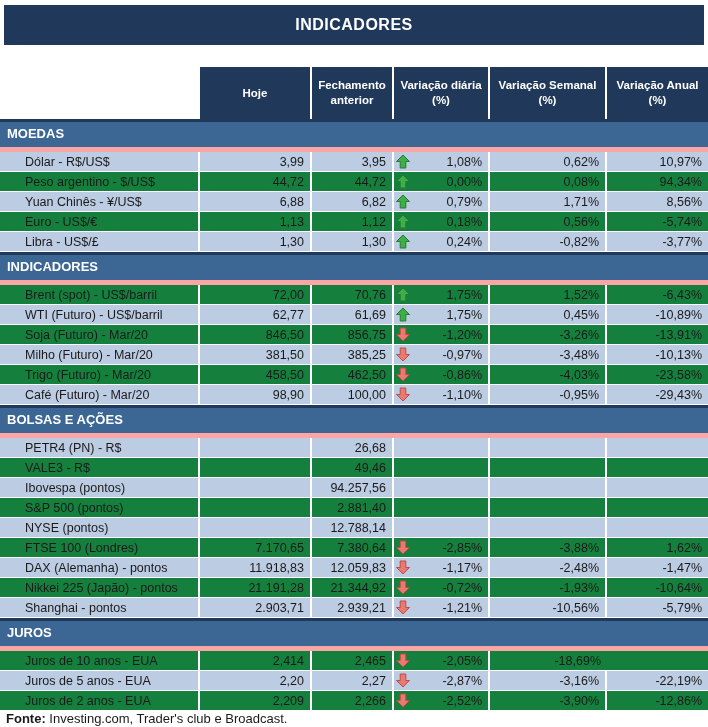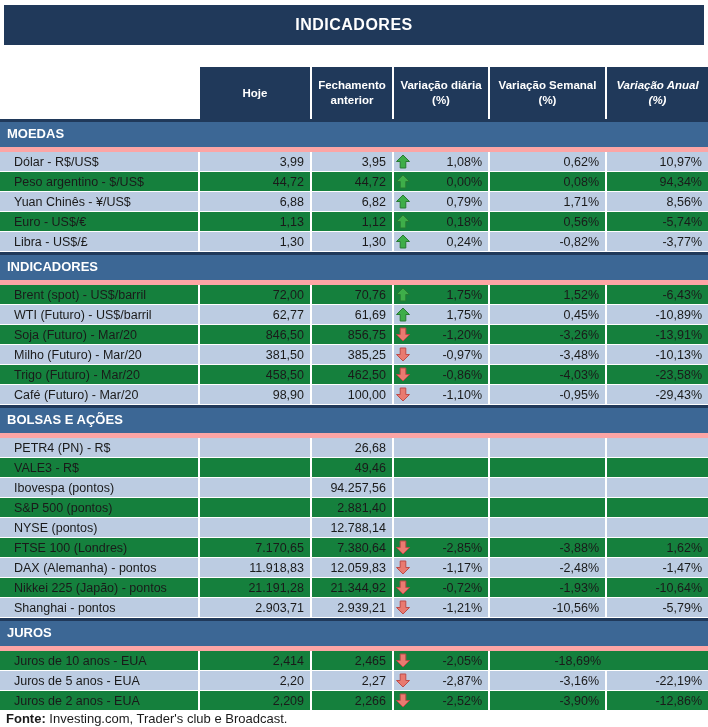--- a/index.html
+++ b/index.html
@@ -26,21 +26,21 @@
     height:52px;
   }
   .hspacer { background:#fff; }
   .hcell {
     background:#20395A; color:#fff;
     font-weight:bold; font-size:11.5px; line-height:1.3;
     display:flex; align-items:center; justify-content:center;
     text-align:center; padding:0 3px; box-sizing:border-box;
     border-right:2px solid #fff;
   }
-  .hcell:last-child { border-right:none;font-style:italic; }
+  .hcell:last-child { border-right:none; }
 
   
   .section-bar {
     border-top:3px solid #20395A;
     border-bottom:5px solid #fca5a5;
     background:#3C6795; color:#fff;
     height:25px; line-height:24px;
     font-weight:bold; font-size:13px;
     padding-left:7px; box-sizing:content-box;
   }
@@ -55,21 +55,21 @@
   .row.blue  { background:#BCCCE2; }
   .row.white { background:#15803d; }
   .cell {
     display:flex; align-items:center;
     box-sizing:border-box; padding:0 6px;
     border-right:2px solid #fff;
     white-space:nowrap; overflow:hidden;
   }
   .cell:last-child { border-right:none; }
   .cell.num { justify-content:flex-end; }
-  .cell.label { padding-left:14px; }
+  .cell.label { padding-left:25px; }
   .cell.diaria { justify-content:space-between; padding-left:2px; }
   .arrow-slot { display:flex; align-items:center; width:16px; height:16px; }
   .arrow-slot svg { display:block; }
 
   
   .footer { font-size:13px; }
   .fonte-line { padding-left:6px; }
   .fonte-line .b { font-weight:bold; }
   .extraido-line { padding-left:108px; margin-top:2px; }
   .extraido-line .val { margin-left:14px;text-decoration:underline; }

